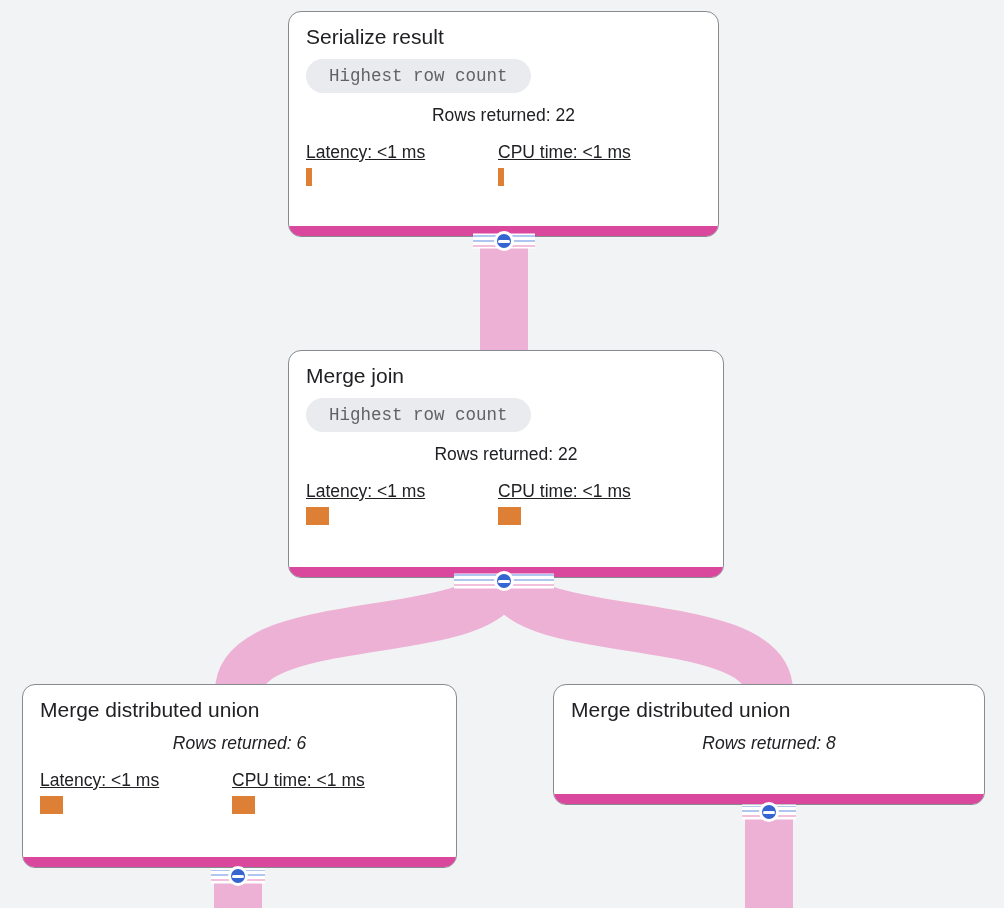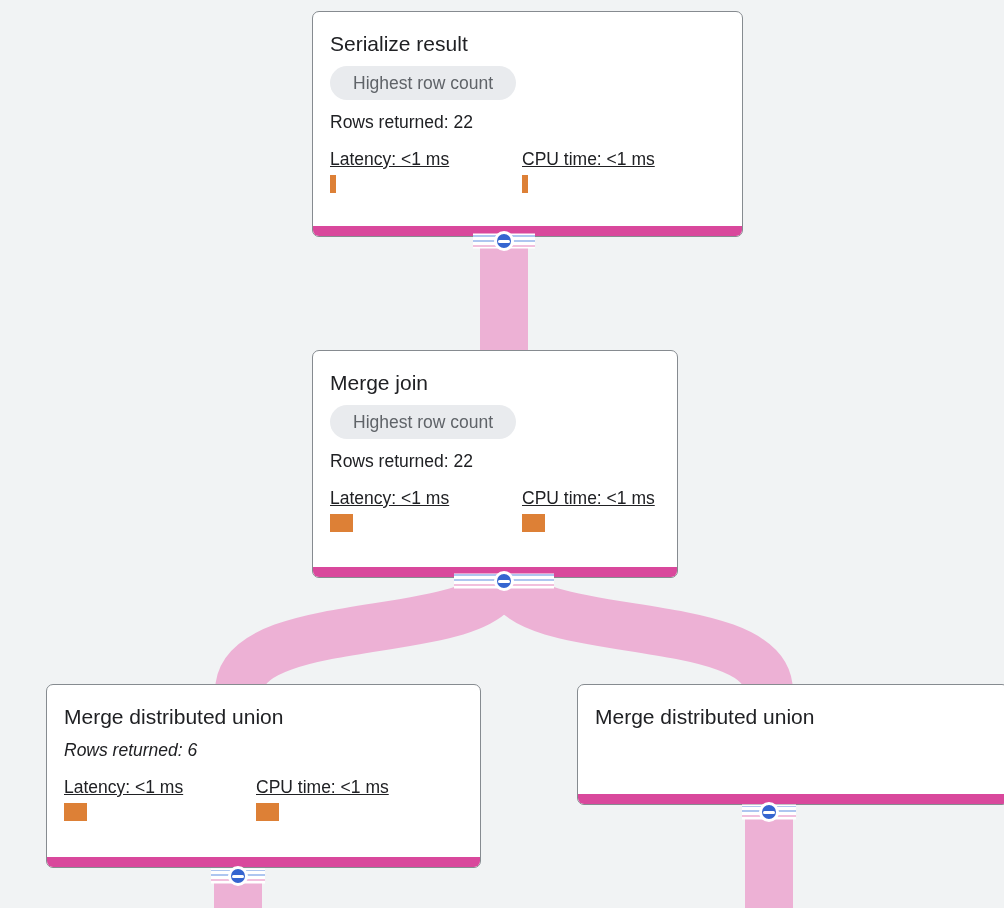--- a/index.html
+++ b/index.html
@@ -39,24 +39,23 @@
     stroke-width: 48;
     fill: none;
     stroke-linecap: butt;
   }
 
   .card {
     position: absolute;
     z-index: 2;
     background: var(--card-bg);
     border: 1.5px solid var(--card-border);
-    border-radius: 7px;
-    padding: 19px 17px 0 17px;
+    border-radius: 13px;
+    padding: 12px 17px 0 17px;
     overflow: hidden;
-    margin-left: 24px;
   }
   .card .accent-bar {
     position: absolute;
     left: 0; right: 0; bottom: 0;
     height: 10px;
     background: var(--accent-bar);
   }
   .node-title {
     font-size: 21px;
     font-weight: 500;
@@ -66,26 +65,28 @@
   .badge {
     display: inline-block;
     margin-top: 9px;
     height: 34px;
     line-height: 34px;
     padding: 0 23px;
     border-radius: 17px;
     background: var(--badge-bg);
     color: var(--badge-text);
     font-size: 17.5px;
+    font-family: Liberation Mono, monospace;
   }
   .rows-line {
     margin-top: 11px;
     font-size: 17.5px;
     line-height: 22px;
     color: var(--text);
+    text-align: center;
   }
   .card.no-badge .rows-line { margin-top: 9px; font-style: italic; }
   .metrics {
     margin-top: 15px;
     display: grid;
     grid-template-columns: 192px 1fr;
     text-decoration: underline;
   }
   .metric-label {
     font-size: 17.5px;
@@ -161,21 +162,21 @@
         <div class="metric-bar" style="width: 6px;"></div>
       </div>
       <div>
         <div class="metric-label">CPU time: &lt;1 ms</div>
         <div class="metric-bar" style="width: 6px;"></div>
       </div>
     </div>
     <div class="accent-bar"></div>
   </div>
 
-  <div class="card" style="left:288px; top:350px; width:366px; height:228px;">
+  <div class="card" style="left:288px; top:350px; width:436px; height:228px;">
     <div class="node-title">Merge join</div>
     <div><span class="badge">Highest row count</span></div>
     <div class="rows-line"><span>Rows returned:</span> <span>22</span></div>
     <div class="metrics">
       <div>
         <div class="metric-label">Latency: &lt;1 ms</div>
         <div class="metric-bar" style="width: 23px;"></div>
       </div>
       <div>
         <div class="metric-label">CPU time: &lt;1 ms</div>
@@ -196,20 +197,21 @@
       <div>
         <div class="metric-label">CPU time: &lt;1 ms</div>
         <div class="metric-bar" style="width: 23px;"></div>
       </div>
     </div>
     <div class="accent-bar"></div>
   </div>
 
   <div class="card no-badge" style="left:553px; top:684px; width:432px; height:121px;">
     <div class="node-title">Merge distributed union</div>
+    <div class="rows-line"><span>Rows returned:</span> <span>8</span></div>
     <div class="accent-bar"></div>
   </div>
 
   <div class="collapse" style="left:504px; top:241px;">
     <span class="stripes" style="width:62px;"></span>
     <span class="circle">
         <span class="minus"></span>
       </span>
   </div>
   <div class="collapse" style="left:504px; top:581px;">

